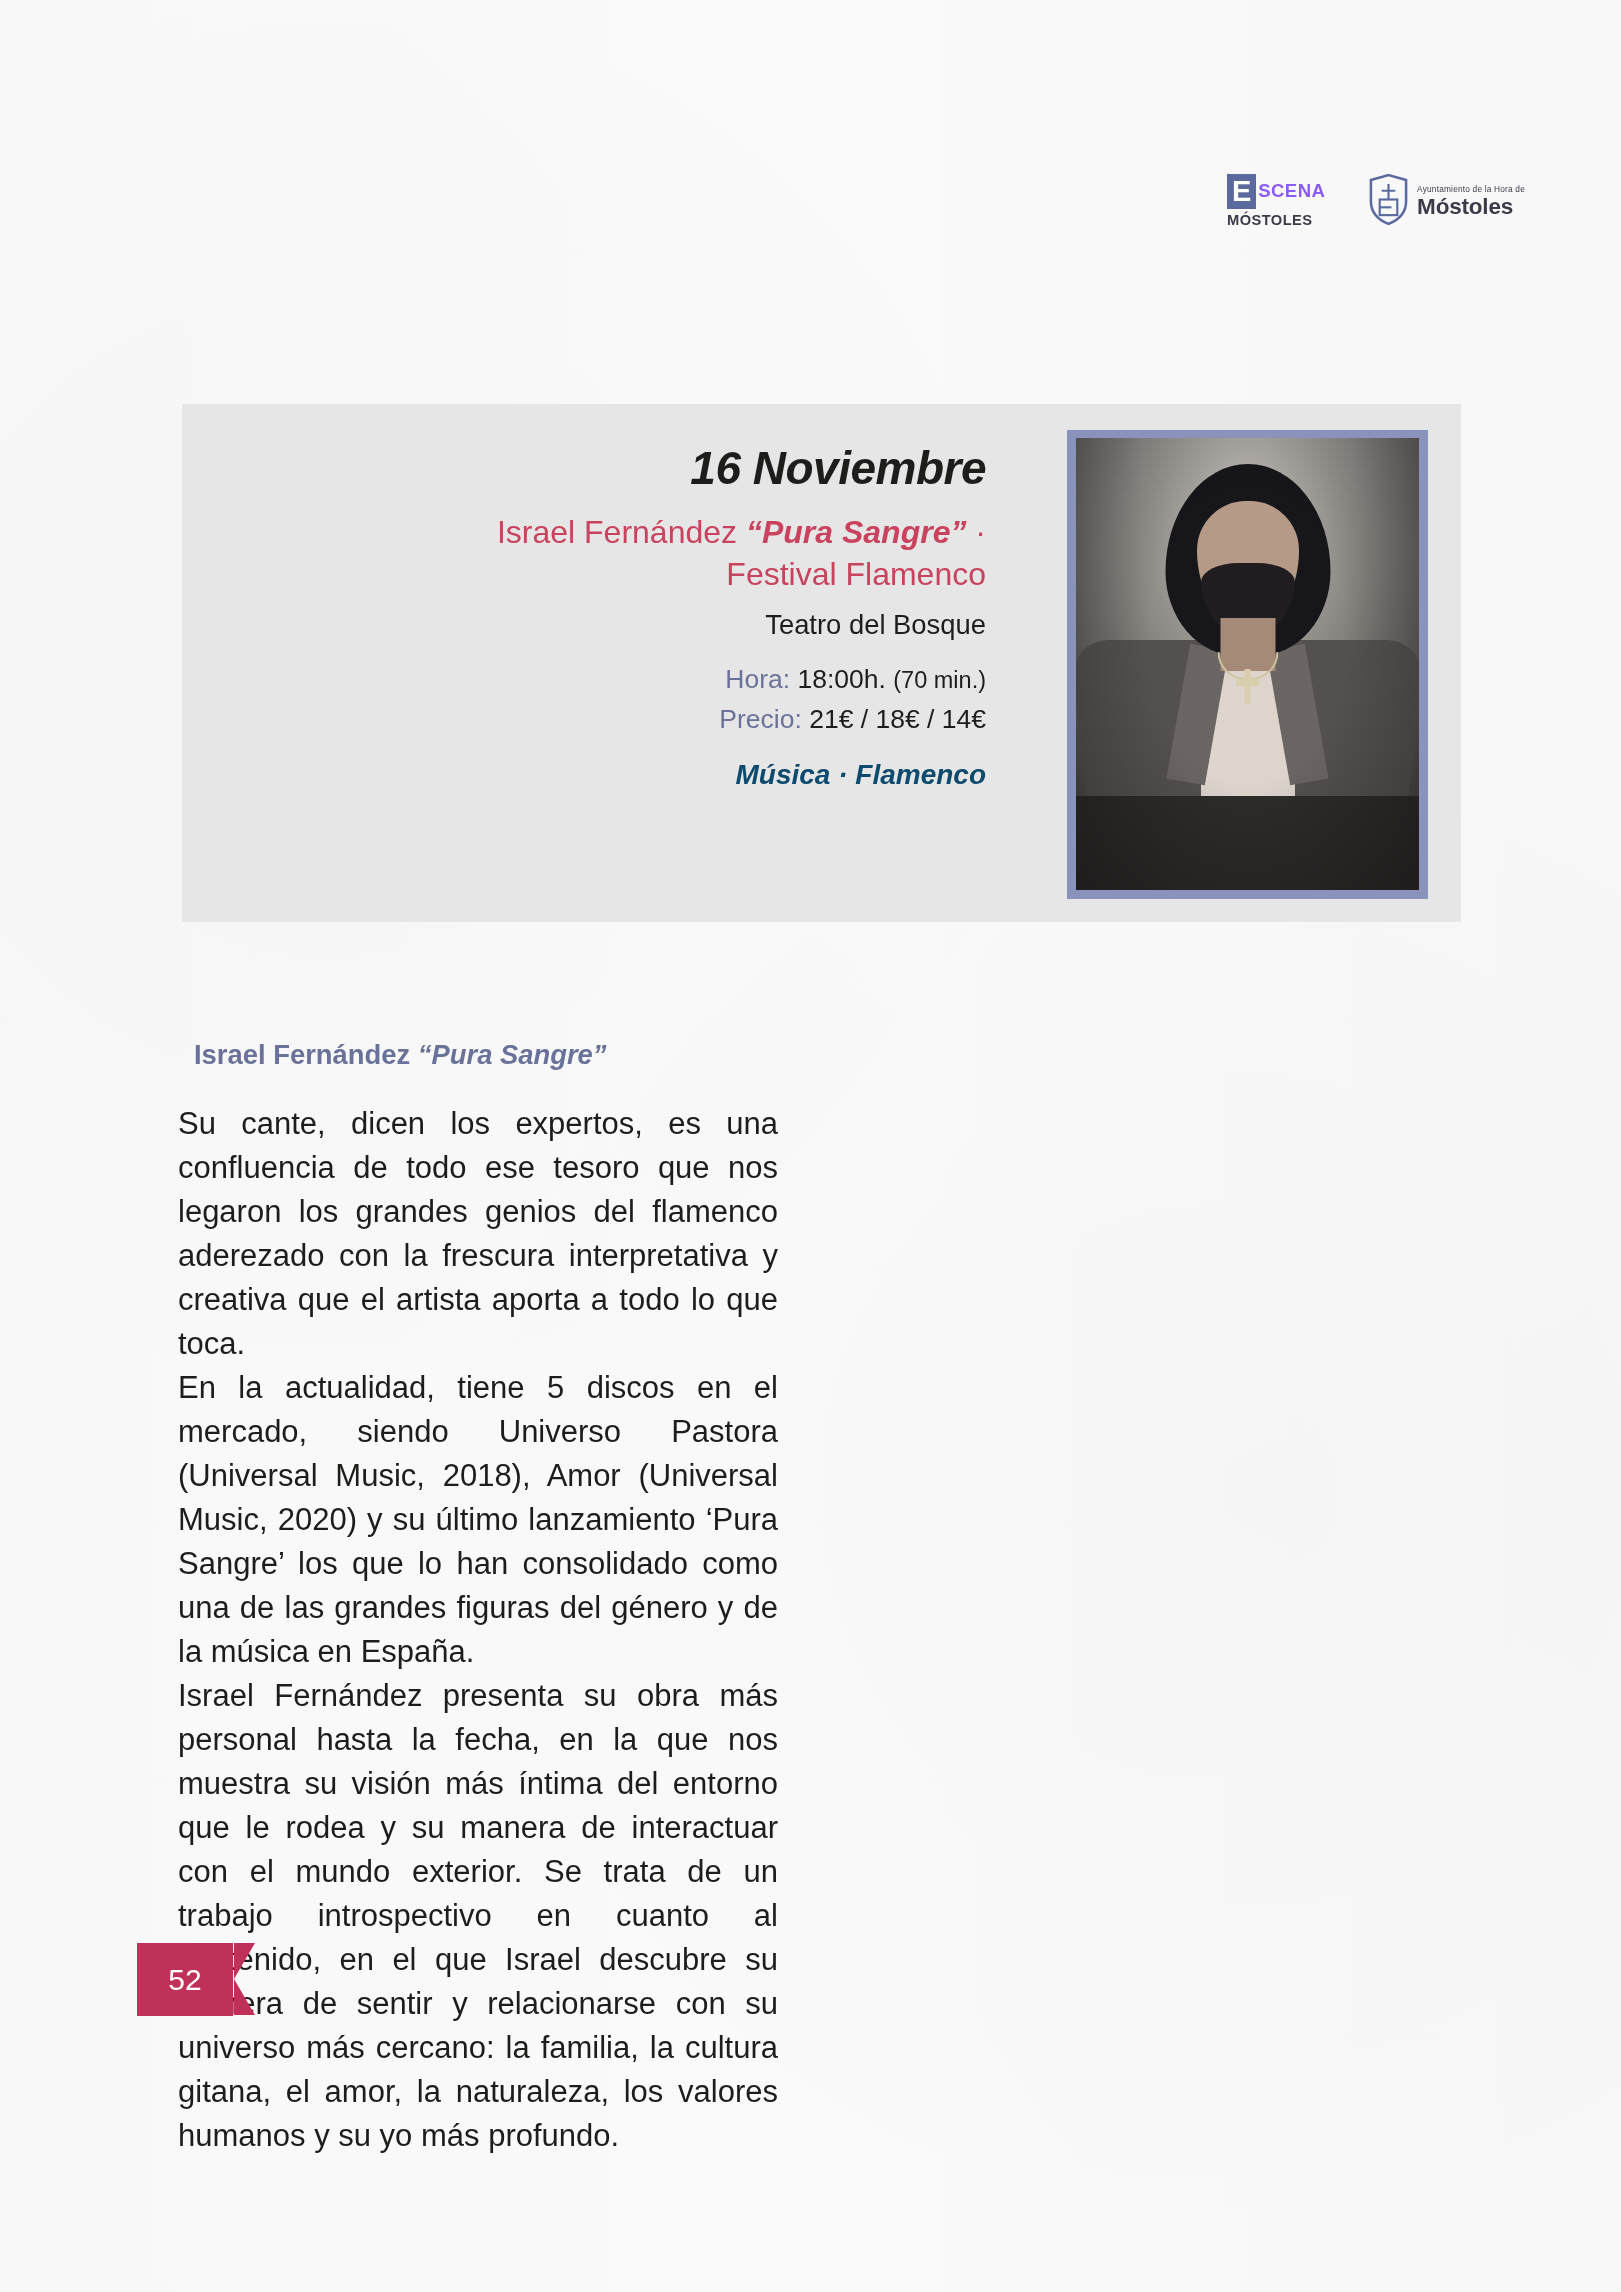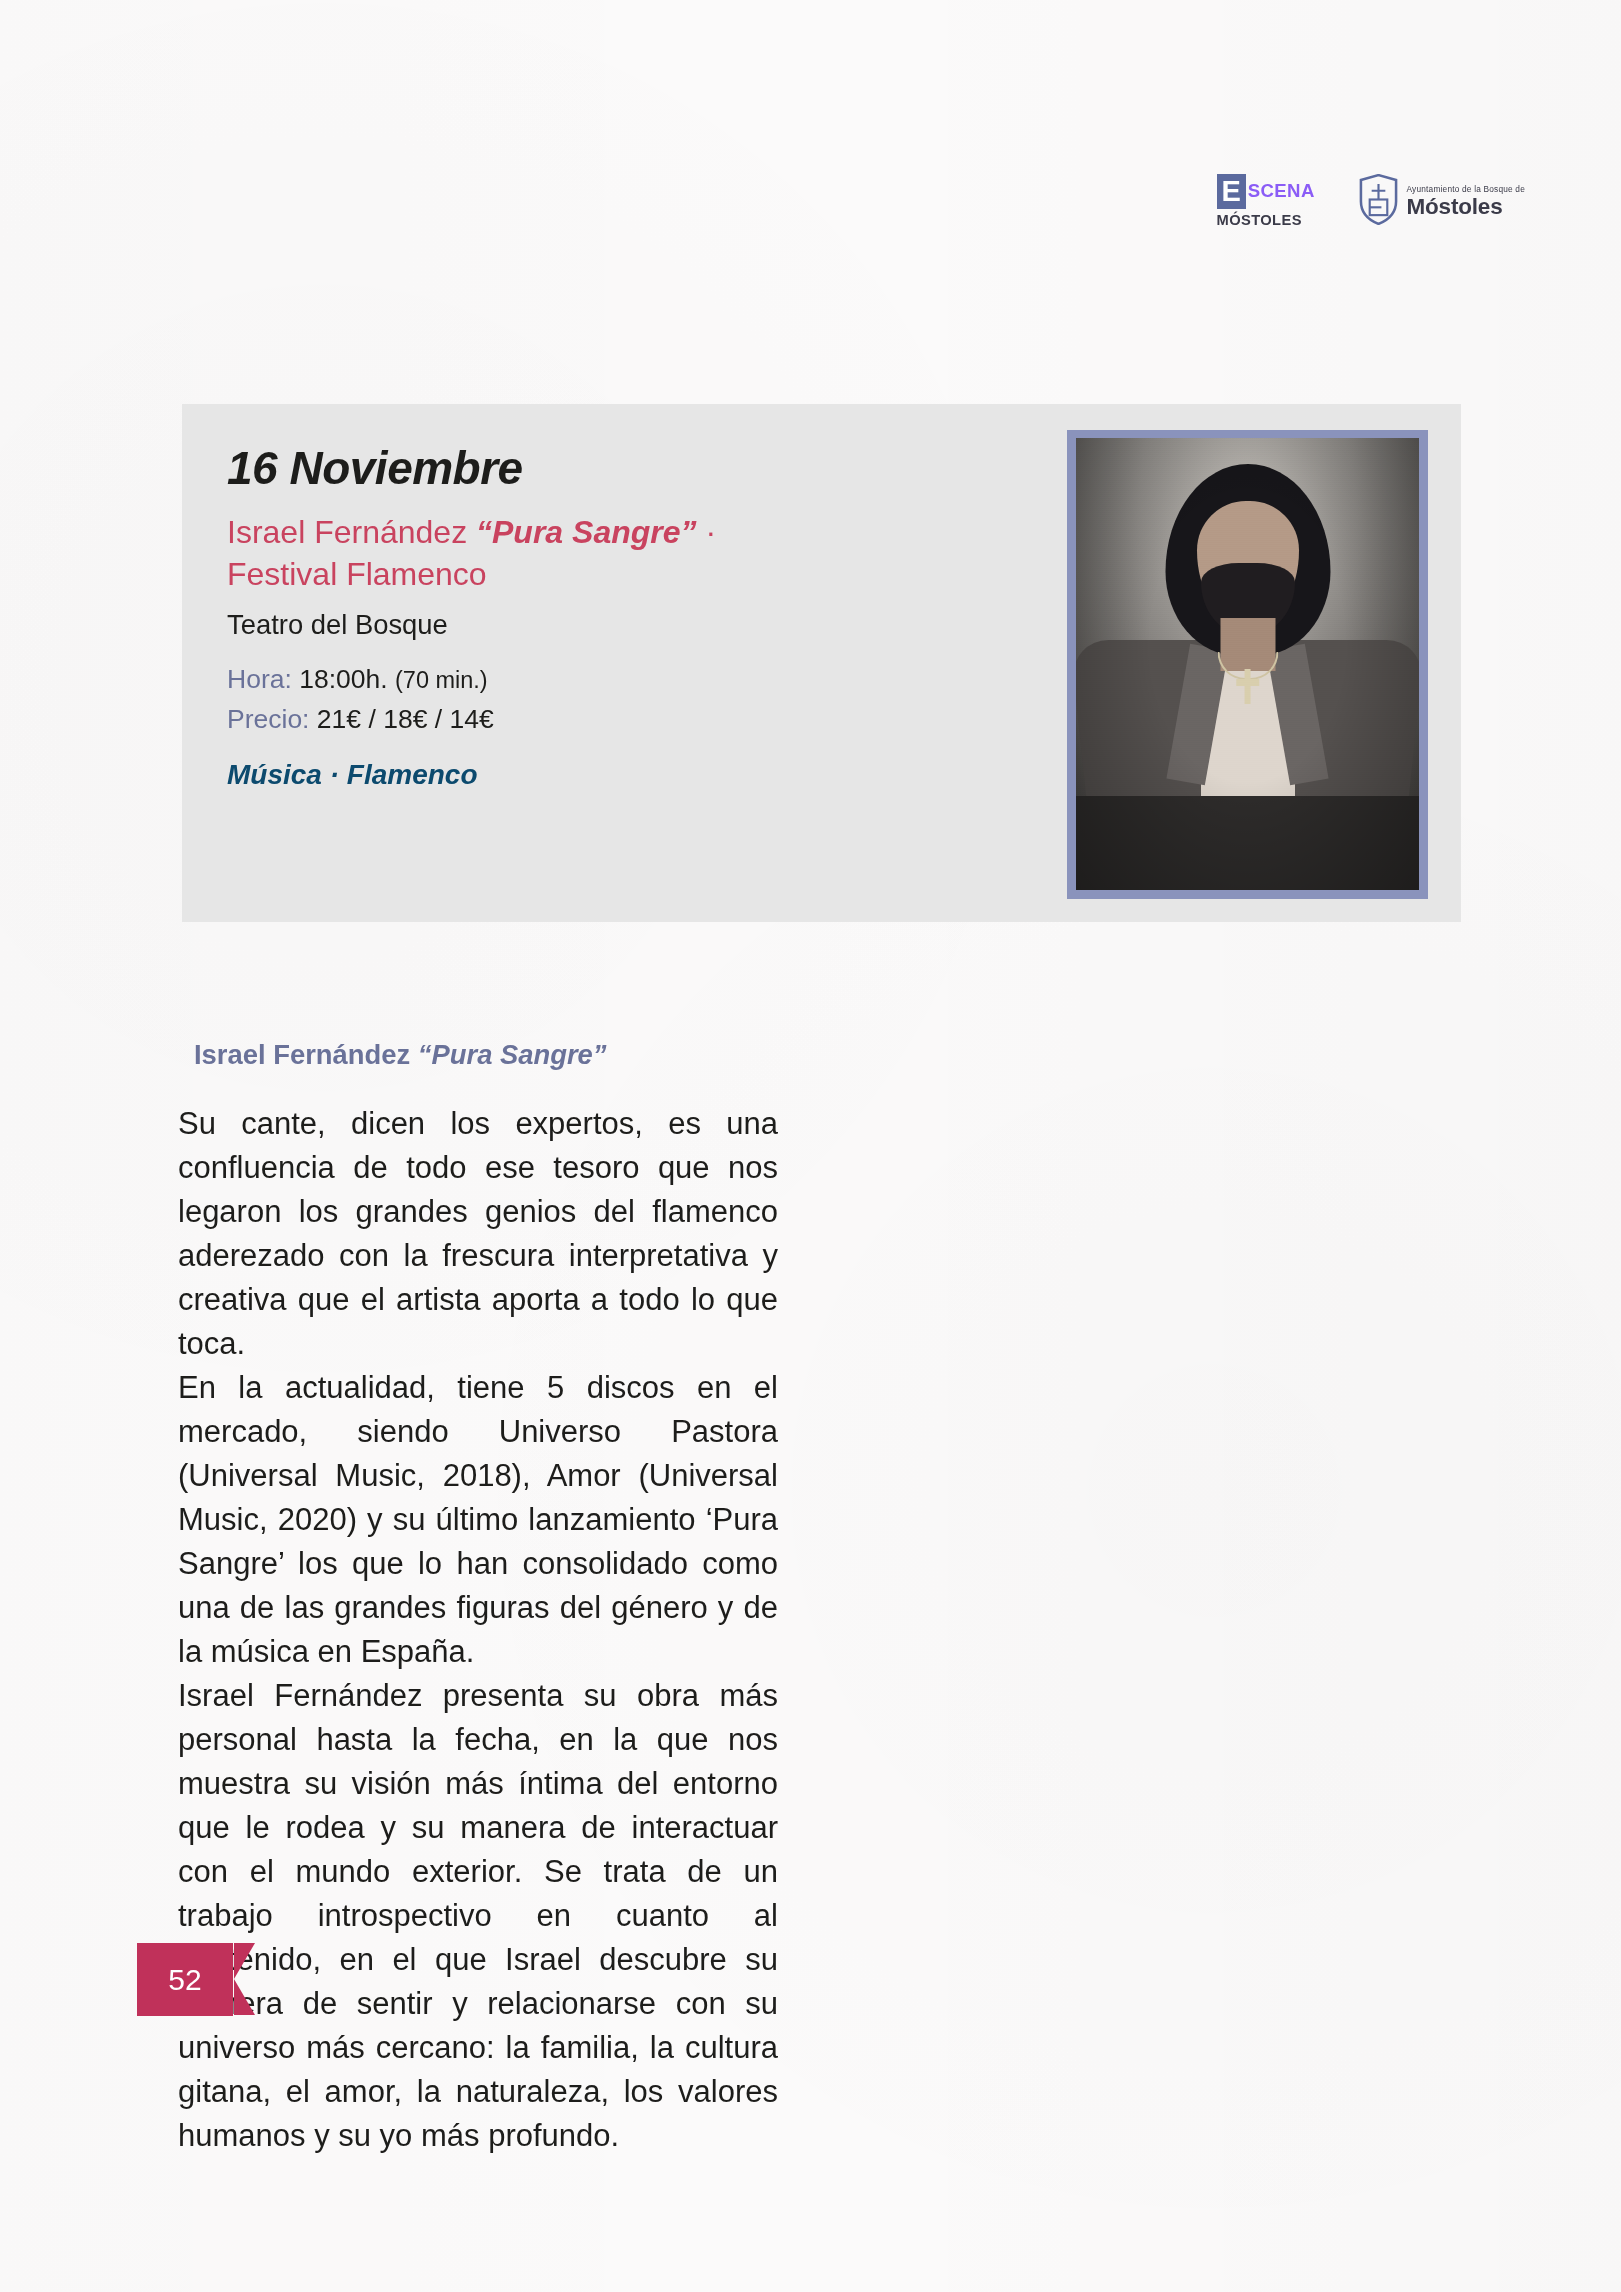--- a/index.html
+++ b/index.html
@@ -99,23 +99,24 @@
   .event-card {
     position: absolute;
     left: 182px;
     top: 404px;
     width: 1279px;
     height: 518px;
     background: #e6e6e6;
   }
   .event-info {
     position: absolute;
-    left: 45px;
+    left: 59px;
     top: 37px;
     width: 745px;
+    text-align: right;
   }
   .event-date {
     font-size: 46px;
     font-weight: bold;
     font-style: italic;
     color: #1d1d1b;
     letter-spacing: -0.5px;
     margin: 0 0 15.7px 0;
   }
   .event-title {
@@ -357,21 +358,21 @@
   <div class="logo-ayto">
     <span>
       <svg class="shield" viewBox="0 0 42 52" xmlns="http://www.w3.org/2000/svg">
         <path d="M21 1 L39 6 V28 C39 40 31 47 21 51 C11 47 3 40 3 28 V6 Z" fill="none" stroke="#5b6a9e" stroke-width="2.6"></path>
         <path d="M21 10 v16 M14 17 h14" stroke="#5b6a9e" stroke-width="2.2" fill="none"></path>
         <rect x="12" y="26" width="18" height="16" fill="none" stroke="#5b6a9e" stroke-width="2.2"></rect>
         <path d="M12 34 h12" stroke="#5b6a9e" stroke-width="2.2"></path>
       </svg>
     </span>
     <span class="ayto-text">
-      <span class="ayto-small">Ayuntamiento de la Bosque de</span>
+      <span class="ayto-small">Ayuntamiento de la Hora de</span>
       <span class="ayto-big">Móstoles</span>
     </span>
   </div>
 </div>
 
 <div class="event-card">
 
   <div class="event-info">
     <h1 class="event-date">16 Noviembre</h1>
 

